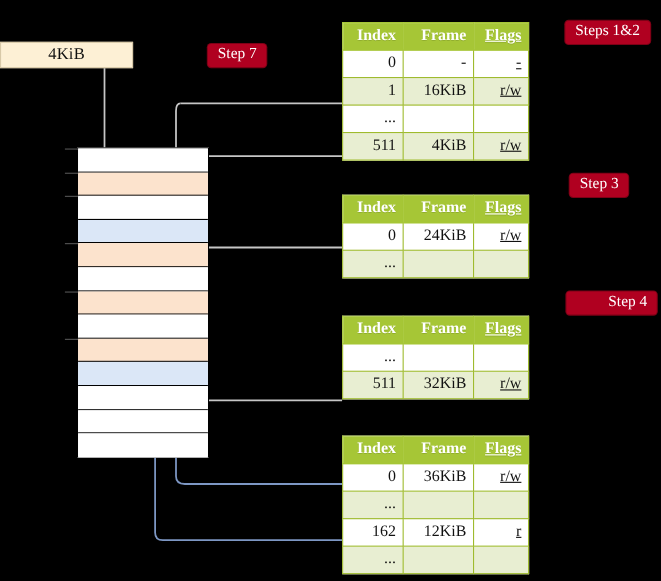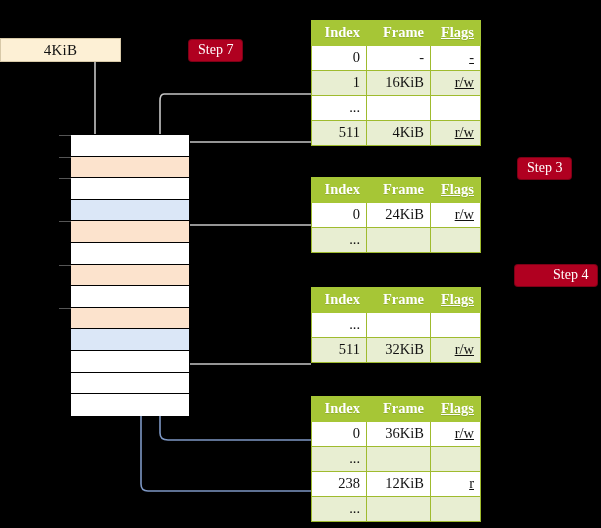--- a/index.html
+++ b/index.html
@@ -113,20 +113,23 @@
     </g>
   </svg>
 
   <div class="page-box">
     <span>4KiB</span>
   </div>
 
   <div class="badge" id="badge-step0">
     <span>Step 7</span>
   </div>
+  <div class="badge" id="badge-step12">
+    <span>Steps 1&amp;2</span>
+  </div>
   <div class="badge" id="badge-step3">
     <span>Step 3</span>
   </div>
   <div class="badge" id="badge-step4">
     <span>Step 4</span>
   </div>
 
   <div class="memcol" id="memcol">
       <div class="memrow white"></div>
       <div class="tick" style="top: 0px;"></div>
@@ -235,21 +238,21 @@
           <td class="c-index">0</td>
           <td class="c-frame">36KiB</td>
           <td class="c-flags">r/w</td>
         </tr>
         <tr class="alt">
           <td class="c-index">...</td>
           <td class="c-frame"></td>
           <td class="c-flags"></td>
         </tr>
         <tr>
-          <td class="c-index">238</td>
+          <td class="c-index">162</td>
           <td class="c-frame">12KiB</td>
           <td class="c-flags">r</td>
         </tr>
         <tr class="alt">
           <td class="c-index">...</td>
           <td class="c-frame"></td>
           <td class="c-flags"></td>
         </tr>
       </tbody>
     </table>

